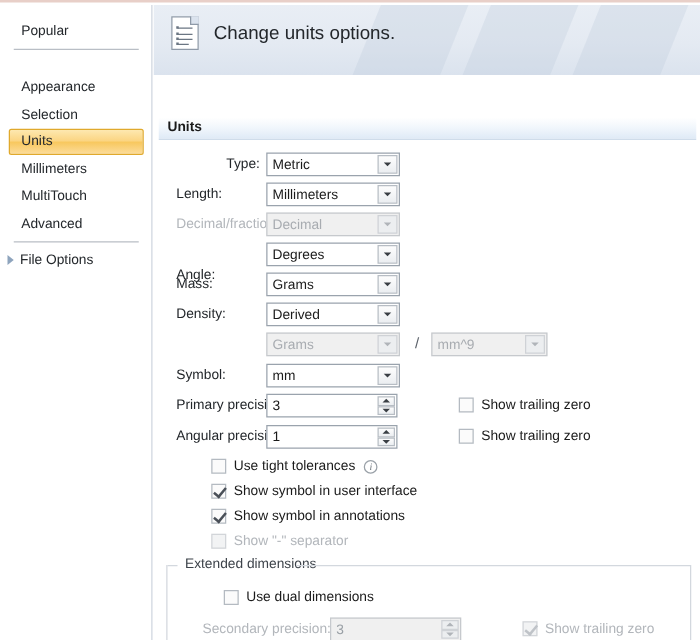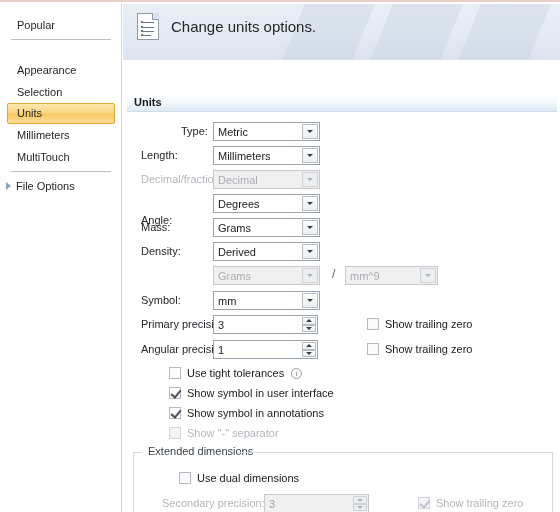--- a/index.html
+++ b/index.html
@@ -302,20 +302,23 @@
         <span>Selection</span>
       </div>
       <div class="side-item selected">
         <span>Units</span>
       </div>
       <div class="side-item">
         <span>Millimeters</span>
       </div>
       <div class="side-item">
         <span>MultiTouch</span>
+      </div>
+      <div class="side-item">
+        <span>Advanced</span>
       </div>
 
       <div class="side-sep"></div>
 
       <div class="side-file">
         <span class="tri"></span>
         <span>File Options</span>
       </div>
     </div>
   </div>

